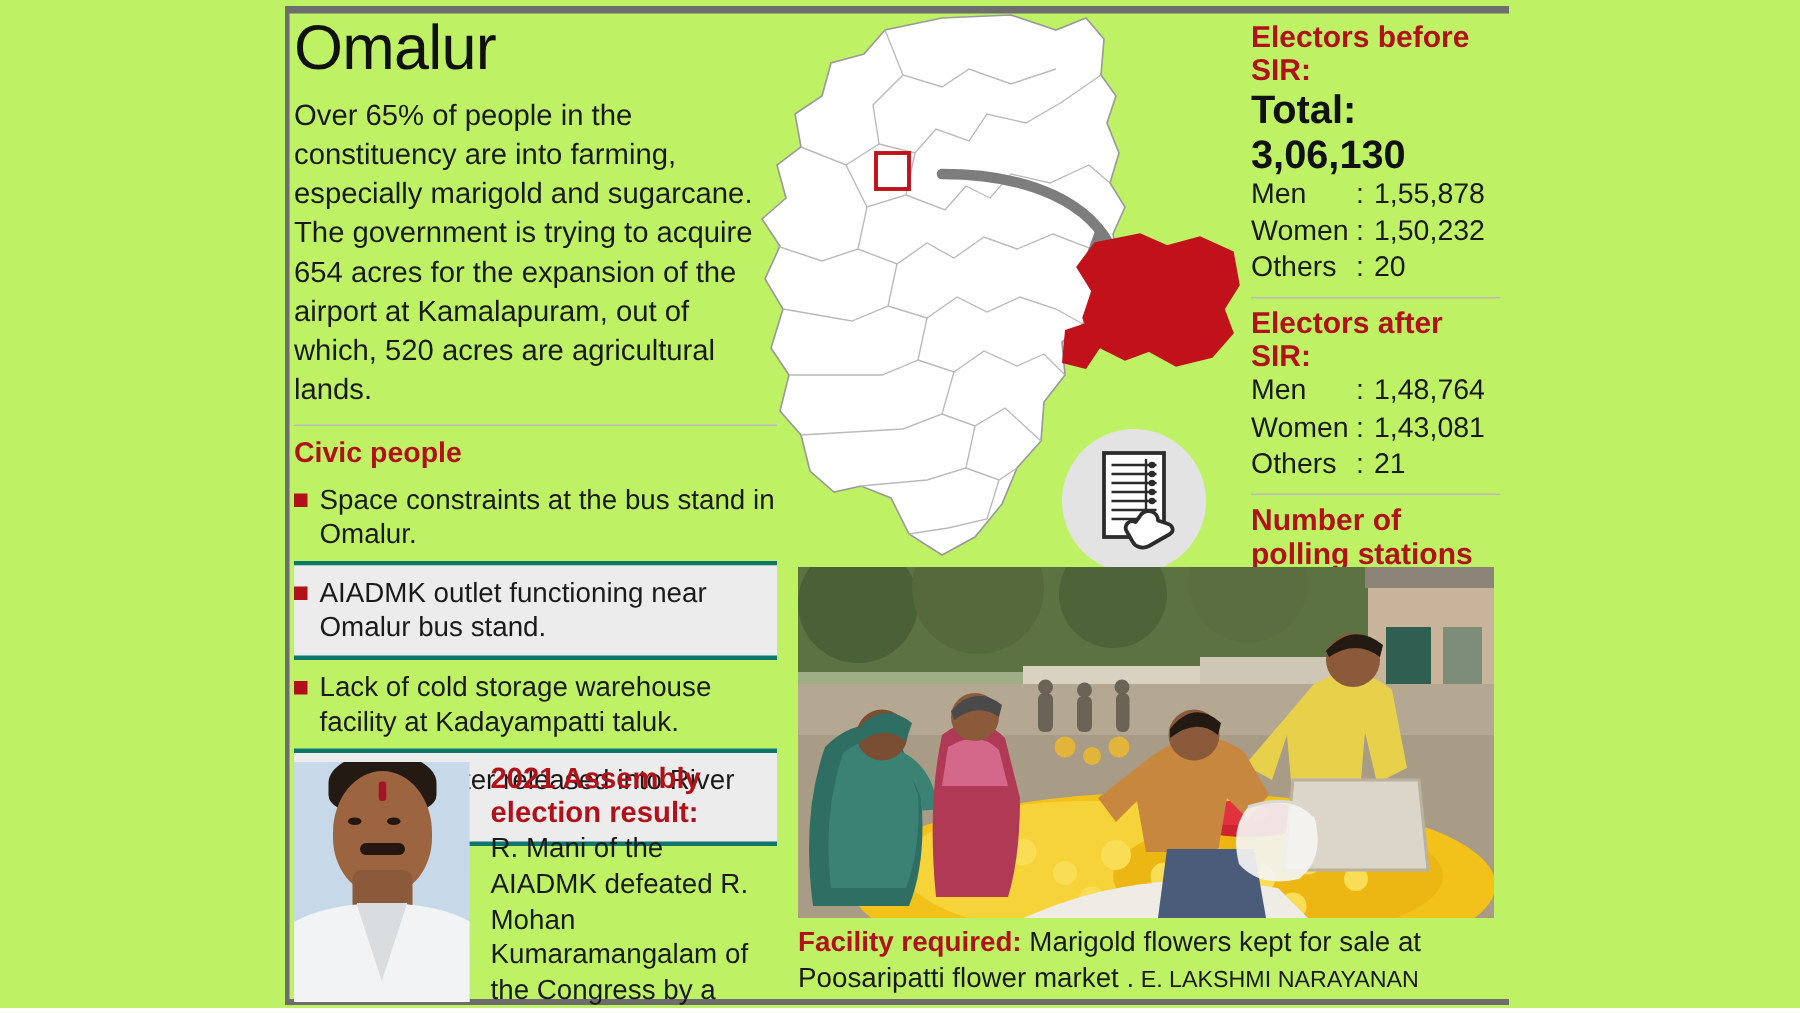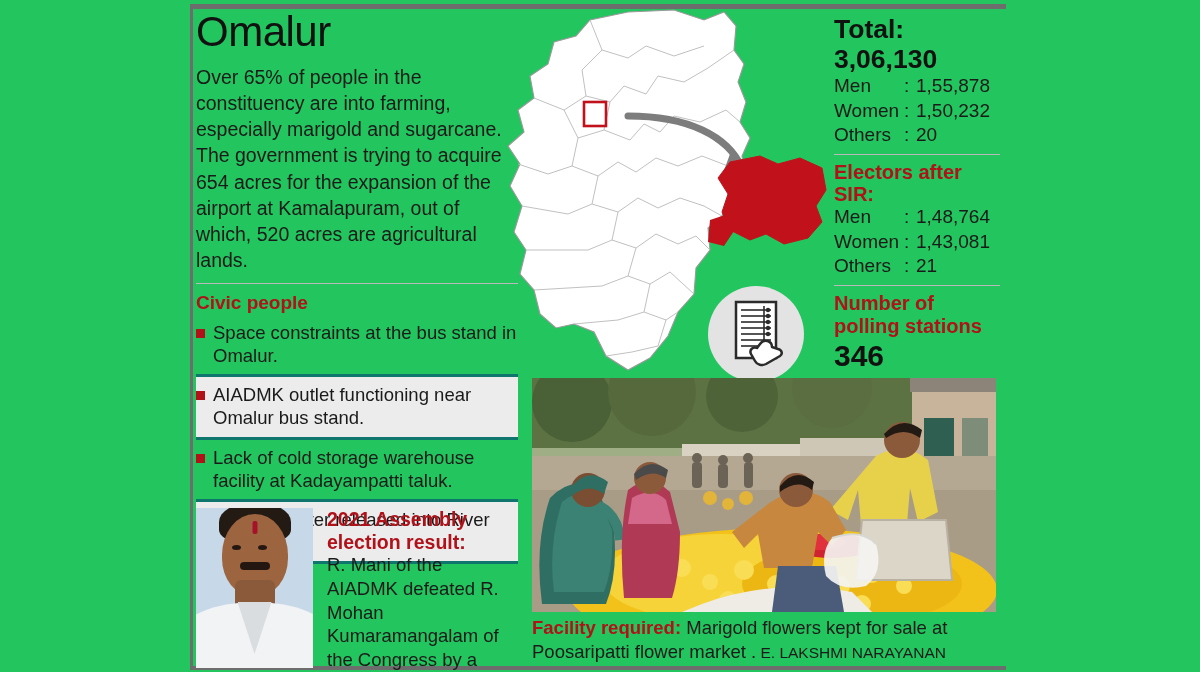--- a/index.html
+++ b/index.html
@@ -5,21 +5,21 @@
   * { box-sizing: border-box; margin: 0; padding: 0; }
   html, body {
     width: 1200px; height: 675px;
     background: #ffffff;
     font-family: "Liberation Sans", sans-serif;
     overflow: hidden;
   }
   .page {
     position: relative;
     width: 1200px; height: 672px;
-    background: #22c55e;
+    background: #bef264;
   }
 
   
   .rule-top {
     position: absolute; left: 190px; top: 4px; width: 816px; height: 5px;
     background: #6d6d6d;
   }
   .rule-bottom {
     position: absolute; left: 190px; top: 666px; width: 816px; height: 4px;
     background: #6d6d6d;
@@ -254,20 +254,21 @@
       <g>
         <path d="M252 156 L282 150 L300 158 L322 152 L344 162 L348 184 L338 200 L344 216
                  L330 232 L306 238 L288 228 L272 234 L252 224 L244 206 L250 188 L240 172 Z" fill="#c1121c" stroke="#c1121c" stroke-width="1"></path>
         <path d="M232 214 L250 208 L258 222 L246 240 L230 236 Z" fill="#c1121c"></path>
       </g>
     </svg>
   </div>
 
   <div class="stats">
     <div>
+      <div class="stat-head">Electors before SIR:</div>
       <div class="stat-total">
         <span>Total:</span>
         <span>3,06,130</span>
       </div>
       <div class="stat-row">
         <span class="k">Men</span>
         <span class="c">:</span>
         <span>1,55,878</span>
       </div>
       <div class="stat-row">

